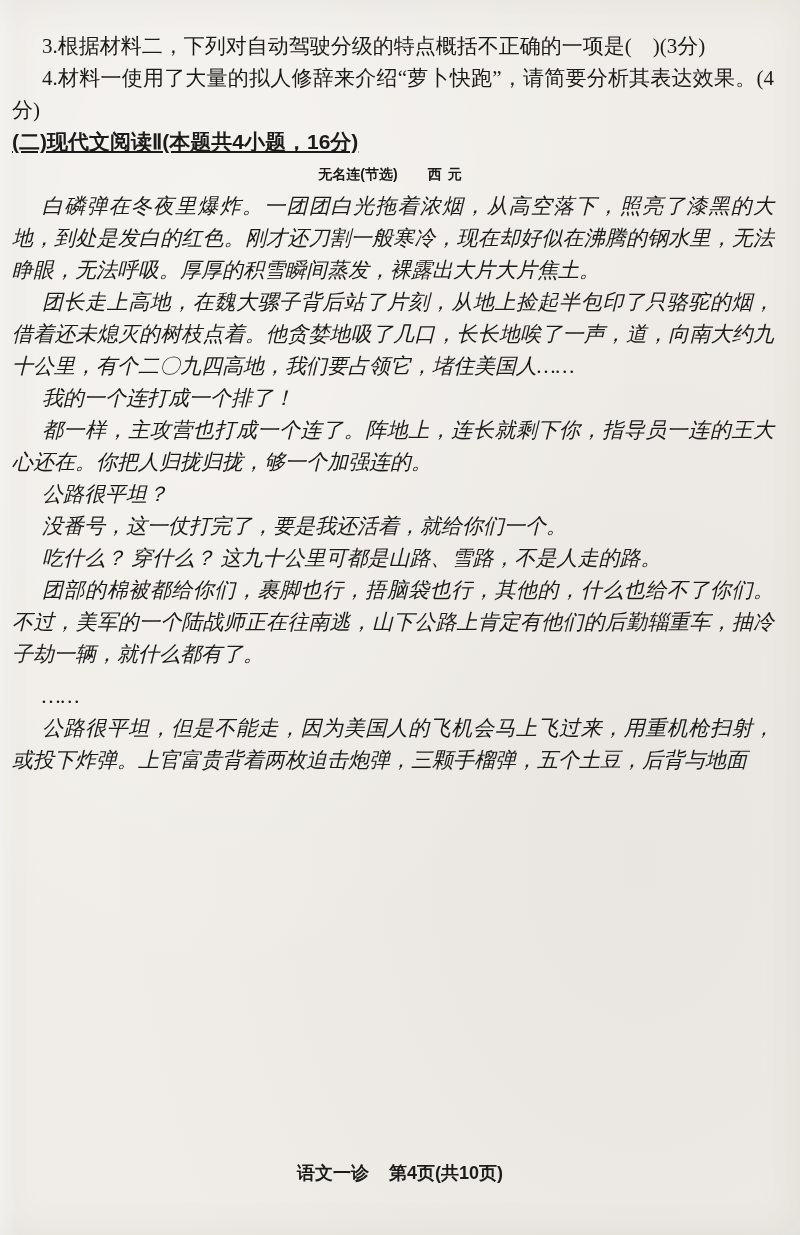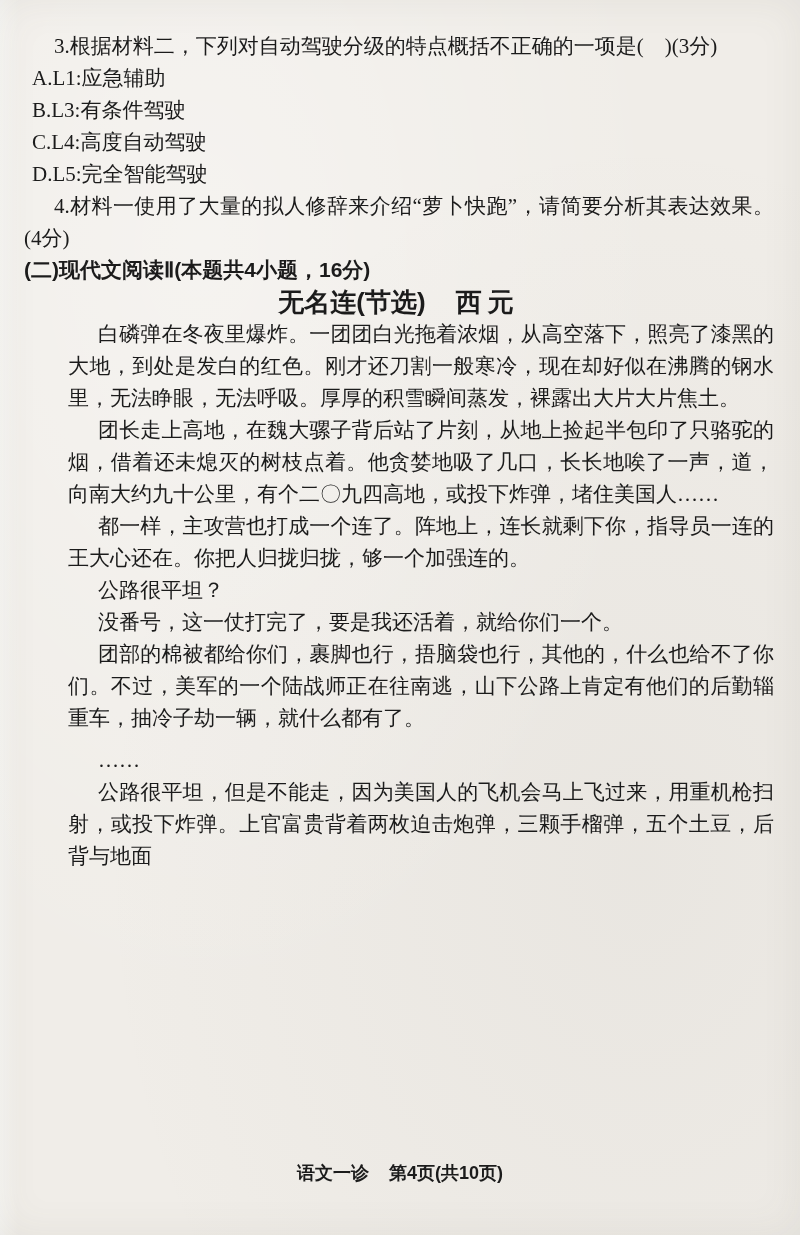--- a/index.html
+++ b/index.html
@@ -14,56 +14,57 @@
     background-image:
       radial-gradient(ellipse at 25% 20%, rgba(255,255,255,0.35), rgba(255,255,255,0) 55%),
       radial-gradient(ellipse at 80% 70%, rgba(120,115,105,0.06), rgba(0,0,0,0) 60%),
       linear-gradient(90deg, #f7f6f3 0px, rgba(247,246,243,0) 18px);
     color: #1b1b1b;
     font-family: "Liberation Serif", serif;
     overflow: hidden;
     box-shadow: inset 0 0 40px rgba(90,85,75,0.08);
   }
   .content {
-    padding: 30px 26px 0 24px;
+    padding: 30px 26px 0 12px;
     font-size: 21px;
     line-height: 32px;
   }
   .content p {
     margin: 0;
     text-align: justify;
   }
   .q-first {
     text-indent: 30px;
   }
   .options p {
     padding-left: 8px;
     text-indent: 0;
   }
   .hei {
     font-family: "Liberation Sans", sans-serif;
     font-weight: bold;
+    text-decoration: underline;
   }
   .instruction {
     text-indent: 30px;
   }
   .title-line {
     text-align: center;
     font-family: "Liberation Sans", sans-serif;
     font-weight: bold;
-    font-size: 26px;
+    font-size: 14px;
     line-height: 32px;
   }
   .title-line .author {
     margin-left: 30px;
     letter-spacing: 6px;
   }
   .passage p {
     text-indent: 30px;
-    margin-left: 44px;
+    font-style: italic; 
   }
   .passage .ellipsis-line {
     margin-top: 10px;
   }
   .footer {
     position: absolute;
     left: 0;
     top: 1160px;
     width: 100%;
     text-align: center;
@@ -77,42 +78,38 @@
   }
 </style>
 </head>
 <body>
 
 <div class="page">
   <div class="content">
 
     <div>
       <p class="q-first">3.根据材料二，下列对自动驾驶分级的特点概括不正确的一项是(　)(3分)</p>
-      <div class="options">
-        <p>A.L1:应急辅助</p>
-        <p>B.L3:有条件驾驶</p>
-        <p>C.L4:高度自动驾驶</p>
-        <p>D.L5:完全智能驾驶</p>
-      </div>
     </div>
 
     <p class="q-first">4.材料一使用了大量的拟人修辞来介绍“萝卜快跑”，请简要分析其表达效果。(4分)</p>
 
     <p class="hei">(二)现代文阅读Ⅱ(本题共4小题，16分)</p>
 
     <div class="title-line">
       <span>无名连(节选)</span><span class="author">西元</span>
     </div>
 
     <div class="passage">
       <p>白磷弹在冬夜里爆炸。一团团白光拖着浓烟，从高空落下，照亮了漆黑的大地，到处是发白的红色。刚才还刀割一般寒冷，现在却好似在沸腾的钢水里，无法睁眼，无法呼吸。厚厚的积雪瞬间蒸发，裸露出大片大片焦土。</p>
-      <p>团长走上高地，在魏大骡子背后站了片刻，从地上捡起半包印了只骆驼的烟，借着还未熄灭的树枝点着。他贪婪地吸了几口，长长地唉了一声，道，向南大约九十公里，有个二〇九四高地，或投下炸弹，堵住美国人……</p>
+      <p>团长走上高地，在魏大骡子背后站了片刻，从地上捡起半包印了只骆驼的烟，借着还未熄灭的树枝点着。他贪婪地吸了几口，长长地唉了一声，道，向南大约九十公里，有个二〇九四高地，我们要占领它，堵住美国人……</p>
+      <p>我的一个连打成一个排了！</p>
       <p>都一样，主攻营也打成一个连了。阵地上，连长就剩下你，指导员一连的王大心还在。你把人归拢归拢，够一个加强连的。</p>
       <p>公路很平坦？</p>
       <p>没番号，这一仗打完了，要是我还活着，就给你们一个。</p>
+      <p>吃什么？ 穿什么？ 这九十公里可都是山路、雪路，不是人走的路。</p>
       <p>团部的棉被都给你们，裹脚也行，捂脑袋也行，其他的，什么也给不了你们。不过，美军的一个陆战师正在往南逃，山下公路上肯定有他们的后勤辎重车，抽冷子劫一辆，就什么都有了。</p>
       <p class="ellipsis-line">……</p>
       <p>公路很平坦，但是不能走，因为美国人的飞机会马上飞过来，用重机枪扫射，或投下炸弹。上官富贵背着两枚迫击炮弹，三颗手榴弹，五个土豆，后背与地面</p>
     </div>
 
   </div>
 
   <div class="footer">
     <span>语文一诊</span><span class="page-info">第4页(共10页)</span>
   </div>

